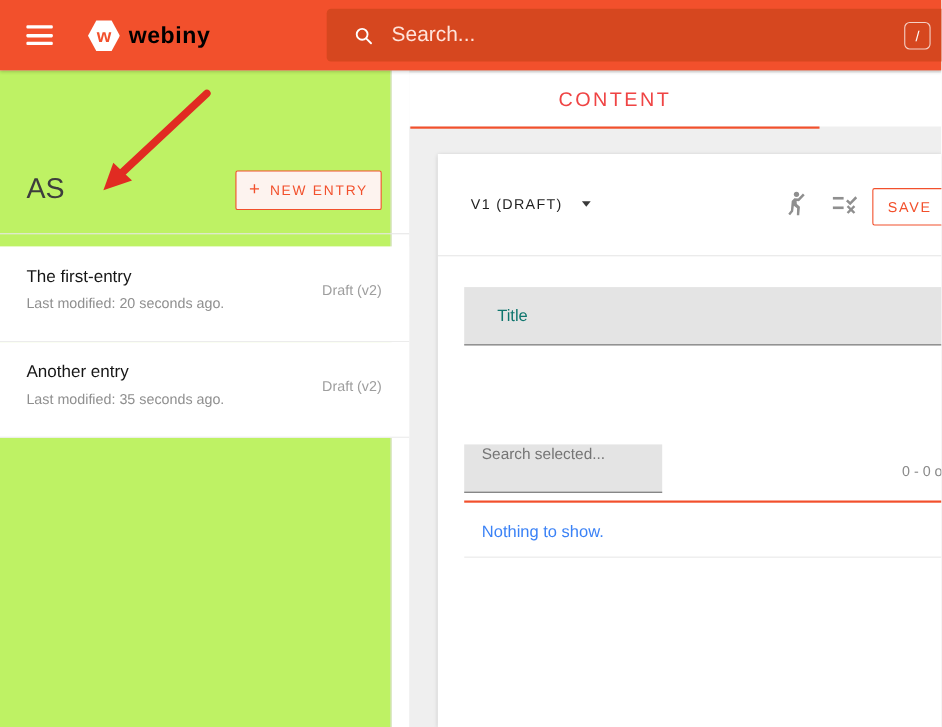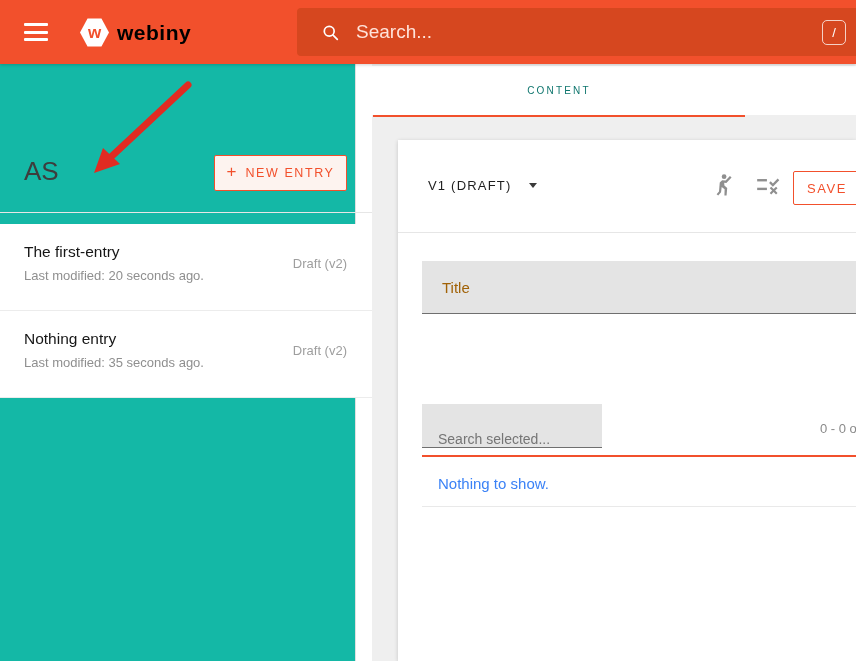--- a/index.html
+++ b/index.html
@@ -37,21 +37,21 @@
   .topsearch input::placeholder { color:#ffe3da; opacity:1; }
   .slash-badge {
     position:absolute; left:822px; top:20px; width:24px; height:25px;
     border:1px solid rgba(255,255,255,.75); border-radius:5px;
     color:#fff; font-size:13px; display:flex; align-items:center; justify-content:center;
   }
 
   
   .sidebar {
     position:absolute; left:0; top:64px; width:356px; height:597px;
-    background:#14b8a6; border-right:1px solid #e0e0e0; z-index:10;
+    background:#bef264; border-right:1px solid #e0e0e0; z-index:10;
   }
   .sb-title { position:absolute; left:24px; top:92px; font-size:26px; color:#3d3d3d; }
   .new-entry-btn {
     position:absolute; left:214px; top:91px; width:133px; height:36px;
     background:#fdf3ef; border:1px solid #f2502c; border-radius:2px;
     color:#f2502c; font-size:12.5px; letter-spacing:1.6px;
     display:flex; align-items:center; justify-content:center; gap:9px; cursor:pointer;
     font-family:inherit;
   }
   .new-entry-btn .plus { font-size:17px; letter-spacing:0; margin-top:-2px; }
@@ -80,21 +80,21 @@
     position:absolute; left:372px; top:64px; width:484px; height:597px;
     background:#efefef;
   }
   .tabbar {
     position:absolute; left:0; top:0; width:484px; height:51px; background:#fff;
     border-top:2px solid #f1f1f1;
   }
   .tab {
     position:absolute; left:1px; top:0; width:372px; height:49px;
     display:flex; align-items:center; justify-content:center;
-    font-size:10px; letter-spacing:2.2px; color:#0f766e; cursor:pointer;
+    font-size:18px; letter-spacing:2.2px; color:#ef4444; cursor:pointer;
   }
   .tab-underline { position:absolute; left:1px; top:49px; width:372px; height:2px; background:#f2502c; }
 
   .card {
     position:absolute; left:26px; top:76px; width:458px; height:521px;
     background:#fff; box-shadow:0 1px 4px rgba(0,0,0,.18);
   }
   .card-header { position:absolute; left:0; top:0; width:458px; height:93px; border-bottom:1px solid #e6e6e6; }
   .version-select {
     position:absolute; left:30px; top:38px; font-size:13px; letter-spacing:1.2px;
@@ -108,28 +108,28 @@
     position:absolute; left:395px; top:31px; width:68px; height:34px;
     background:#fff; border:1px solid #f2502c; border-radius:2px;
     color:#f2502c; font-size:13px; letter-spacing:1.6px; cursor:pointer; font-family:inherit;
   }
 
   .field {
     position:absolute; left:24px; width:434px; height:53px;
     background:#e4e4e4; border-bottom:1px solid #6f6f6f;
     display:flex; align-items:center; cursor:text;
   }
-  .field-label { margin-left:20px; font-size:15px; color:#a16207; }
+  .field-label { margin-left:30px; font-size:15px; color:#0f766e; }
   .field-title { top:121px; }
   .field-bees  { top:201px; }
 
   .ref-search {
     position:absolute; left:24px; top:264px; width:180px; height:44px;
     background:#e4e4e4; border-bottom:1px solid #6f6f6f;
-    display:flex; align-items:flex-end;
+    display:flex; align-items:flex-start;
   }
   .ref-search input {
     border:none; outline:none; background:transparent; font-family:inherit;
     font-size:14px; color:#6e6e6e; margin-left:16px; width:150px;
   }
   .ref-search input::placeholder { color:#757575; opacity:1; }
   .pagination {
     position:absolute; left:422px; top:281px; font-size:13px; color:#8a8a8a; white-space:nowrap;
   }
   .orange-rule { position:absolute; left:24px; top:315px; width:434px; height:2px; background:#f2502c; }
@@ -185,21 +185,21 @@
         <path d="M2 3 h16 l-6.2 7.5 v6 l-3.6 -2.3 v-3.7 Z" fill="#5f5f5f"></path>
       </svg>
     </div>
 
     <div class="entry-row" style="top:160px">
       <div class="e-title">The first-entry</div>
       <div class="e-sub">Last modified: 20 seconds ago.</div>
       <div class="e-status">Draft (v2)</div>
     </div>
     <div class="entry-row" style="top:247px">
-      <div class="e-title">Nothing entry</div>
+      <div class="e-title">Another entry</div>
       <div class="e-sub">Last modified: 35 seconds ago.</div>
       <div class="e-status">Draft (v2)</div>
     </div>
   </div>
 
   <div class="content-area">
     <div class="tabbar">
       <div class="tab">
         <span>CONTENT</span>
       </div>

